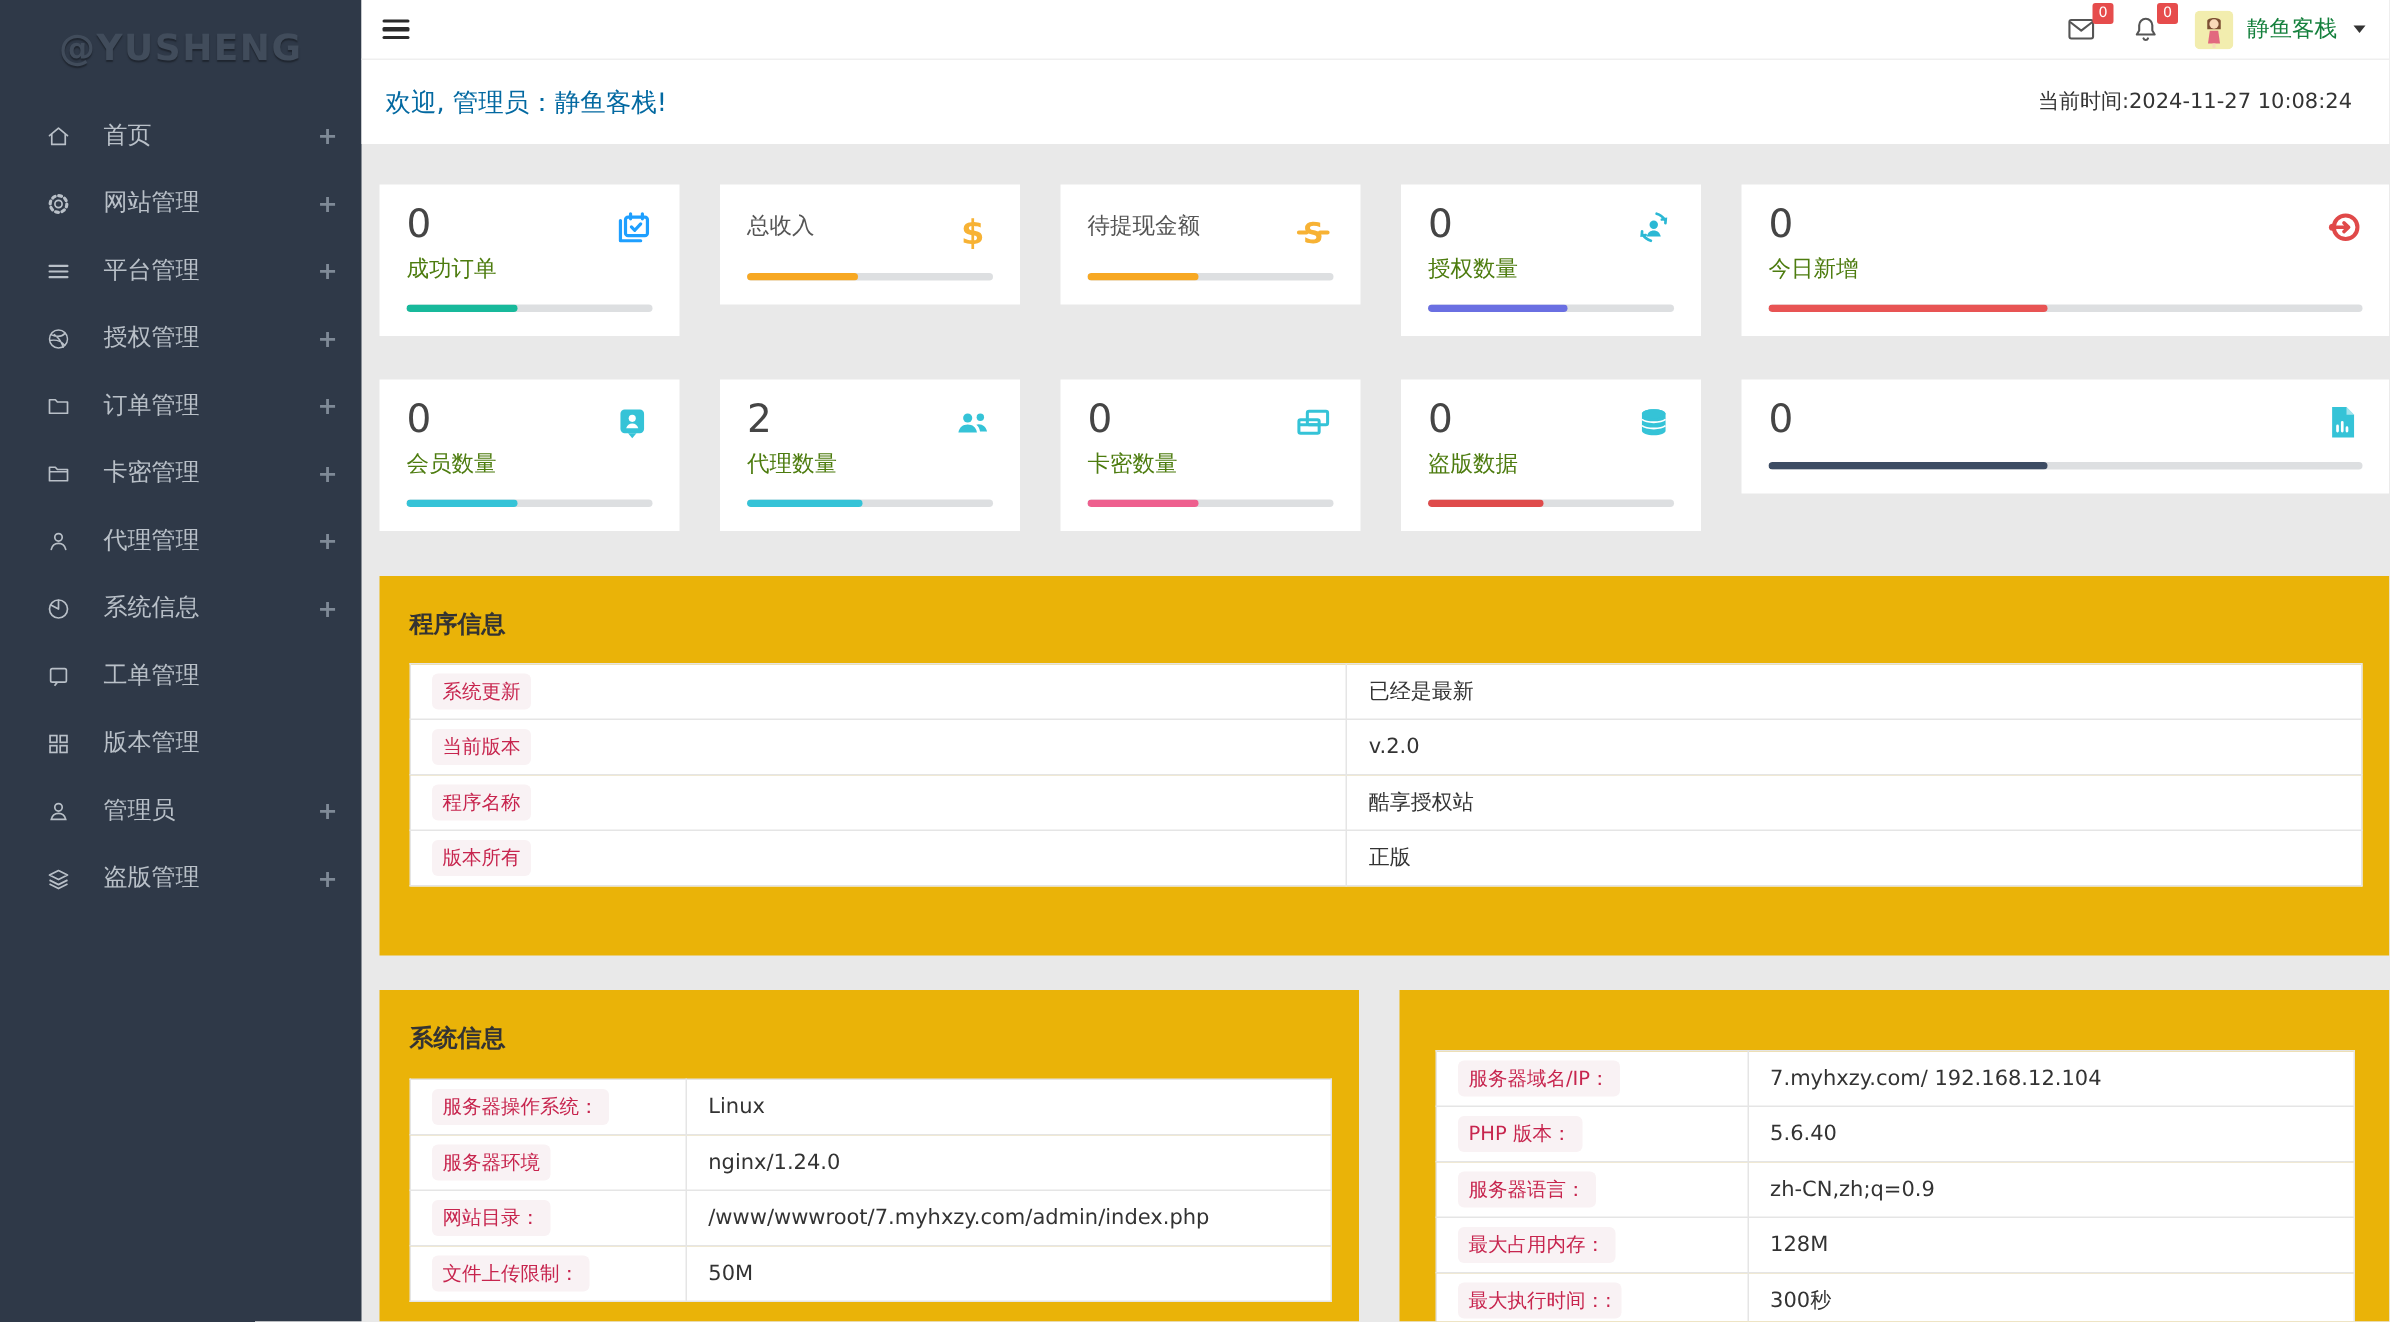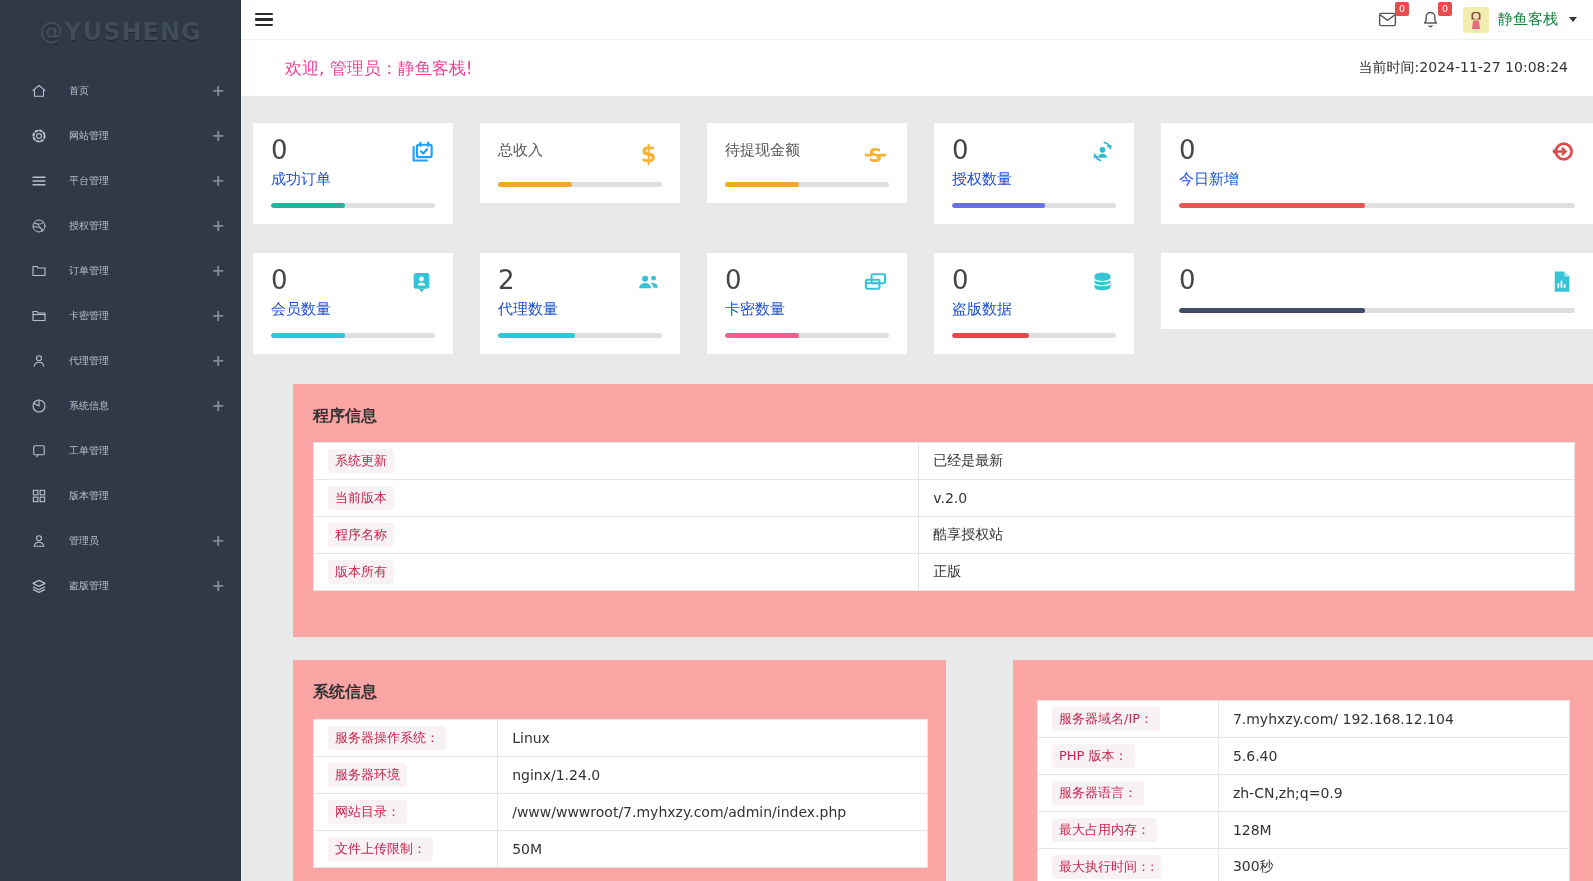--- a/index.html
+++ b/index.html
@@ -6,21 +6,21 @@
   html,body { width:1593px; height:881px; overflow:hidden; }
   body { font-family:"DejaVu Sans","Liberation Sans",sans-serif; display:flex; background:#e9e9e9; color:#333; }
 
   
   .sidebar { width:241px; flex-shrink:0; background:#2f3948; height:100%; }
   .logo { text-align:center; padding:18px 0 22px; font-size:24px; font-weight:bold; letter-spacing:1px;
           color:#414c5b; text-shadow:0 1px 1px rgba(0,0,0,0.35); }
   .side-item { height:45px; display:flex; align-items:center; padding:0 16px 0 30px; cursor:pointer; color:#b9c0c8; }
   .si-icon { width:18px; height:18px; margin-right:21px; flex-shrink:0; display:inline-flex; }
   .si-icon svg { width:18px; height:18px; }
-  .si-label { font-size:10px; flex:1; }
+  .si-label { font-size:16px; flex:1; }
   .si-plus { font-size:16px; font-weight:bold; color:#7f8a97; }
 
   
   .main { flex:1; min-width:0; display:flex; flex-direction:column; }
   .topbar { height:40px; background:#fff; border-bottom:1px solid #efefef; display:flex; align-items:center;
             justify-content:space-between; padding:0 16px 0 14px; flex-shrink:0; }
   .burger { width:18px; cursor:pointer; }
   .burger div { height:2.5px; background:#2b2b2b; margin:3px 0; border-radius:1px; }
   .top-right { display:flex; align-items:center; gap:22px; }
   .tr-ic { position:relative; cursor:pointer; display:inline-flex; color:#555; }
@@ -28,42 +28,42 @@
   .badge { position:absolute; top:-7px; right:-11px; background:#e64c4c; color:#fff; font-size:9.5px;
            line-height:1; padding:2px 4px; border-radius:2px; }
   .user-menu { display:flex; align-items:center; gap:9px; cursor:pointer; }
   .avatar { width:26px; height:26px; border-radius:4px; overflow:hidden; display:inline-flex; }
   .uname { font-size:15px; color:#15803d; }
   .caret { width:0; height:0; border-left:4.5px solid transparent; border-right:4.5px solid transparent;
            border-top:5px solid #333; margin-left:2px; }
 
   .welcome-bar { height:56px; background:#fff; display:flex; align-items:center; justify-content:space-between;
                  padding:0 25px 0 16px; flex-shrink:0; }
-  .welcome-title { font-size:17px; color:#ec4899;margin-left:28px; }
+  .welcome-title { font-size:17px; color:#0369a1; }
   .welcome-time { font-size:14px; color:#333; }
 
   .content { flex:1; overflow:hidden; padding:27px 0 0 12px; }
 
   
   .cards-grid { display:grid; grid-template-columns:200px 200px 200px 200px minmax(200px,1fr);
                 column-gap:27px; row-gap:29px; align-items:start; margin-bottom:30px; }
   .card { background:#fff; padding:12px 18px 16px; }
   .card-row { display:flex; justify-content:space-between; align-items:flex-start; }
   .card-num { font-size:26px; line-height:30px; color:#454545; font-weight:400; }
   .card-icon { display:inline-flex; margin-top:3px; }
   .card-icon svg { width:27px; height:27px; }
-  .card-label { font-size:15px; color:#1d4ed8; margin-top:4px; line-height:21px; }
+  .card-label { font-size:15px; color:#4d7c0f; margin-top:4px; line-height:21px; }
   .card.short { padding-top:15px; }
   .card.short .card-label-top { font-size:15px; color:#555; line-height:24px; }
   .bar-track { height:5px; background:#dddfe1; border-radius:3px; margin-top:13px; overflow:hidden; }
   .card.short .bar-track { margin-top:14px; }
   .bar-fill { height:100%; border-radius:3px; width:0; }
 
   
-  .panel { background:#fca5a5;margin-left:40px; }
+  .panel { background:#eab308; }
   .panel-title { font-size:16px; font-weight:bold; color:#333; }
   .program-panel { padding:22px 18px 46px 20px; margin-bottom:23px; }
   .program-panel .panel-title { margin-bottom:15px; }
   table.info { width:100%; border-collapse:collapse; }
   table.info td { border:1px solid #e5e5e5; height:37px; font-size:14px; color:#333; padding:0 12px 0 14px; background:#fff; }
   td.lbl-cell { }
   .pinklbl { display:inline-block; color:#c7254e; background:#f9f2f4; border-radius:4px; padding:3px 7px; font-size:13px; }
   .val { font-size:14px; color:#333; }
 
   .bottom-row { display:flex; column-gap:27px; align-items:stretch; }

